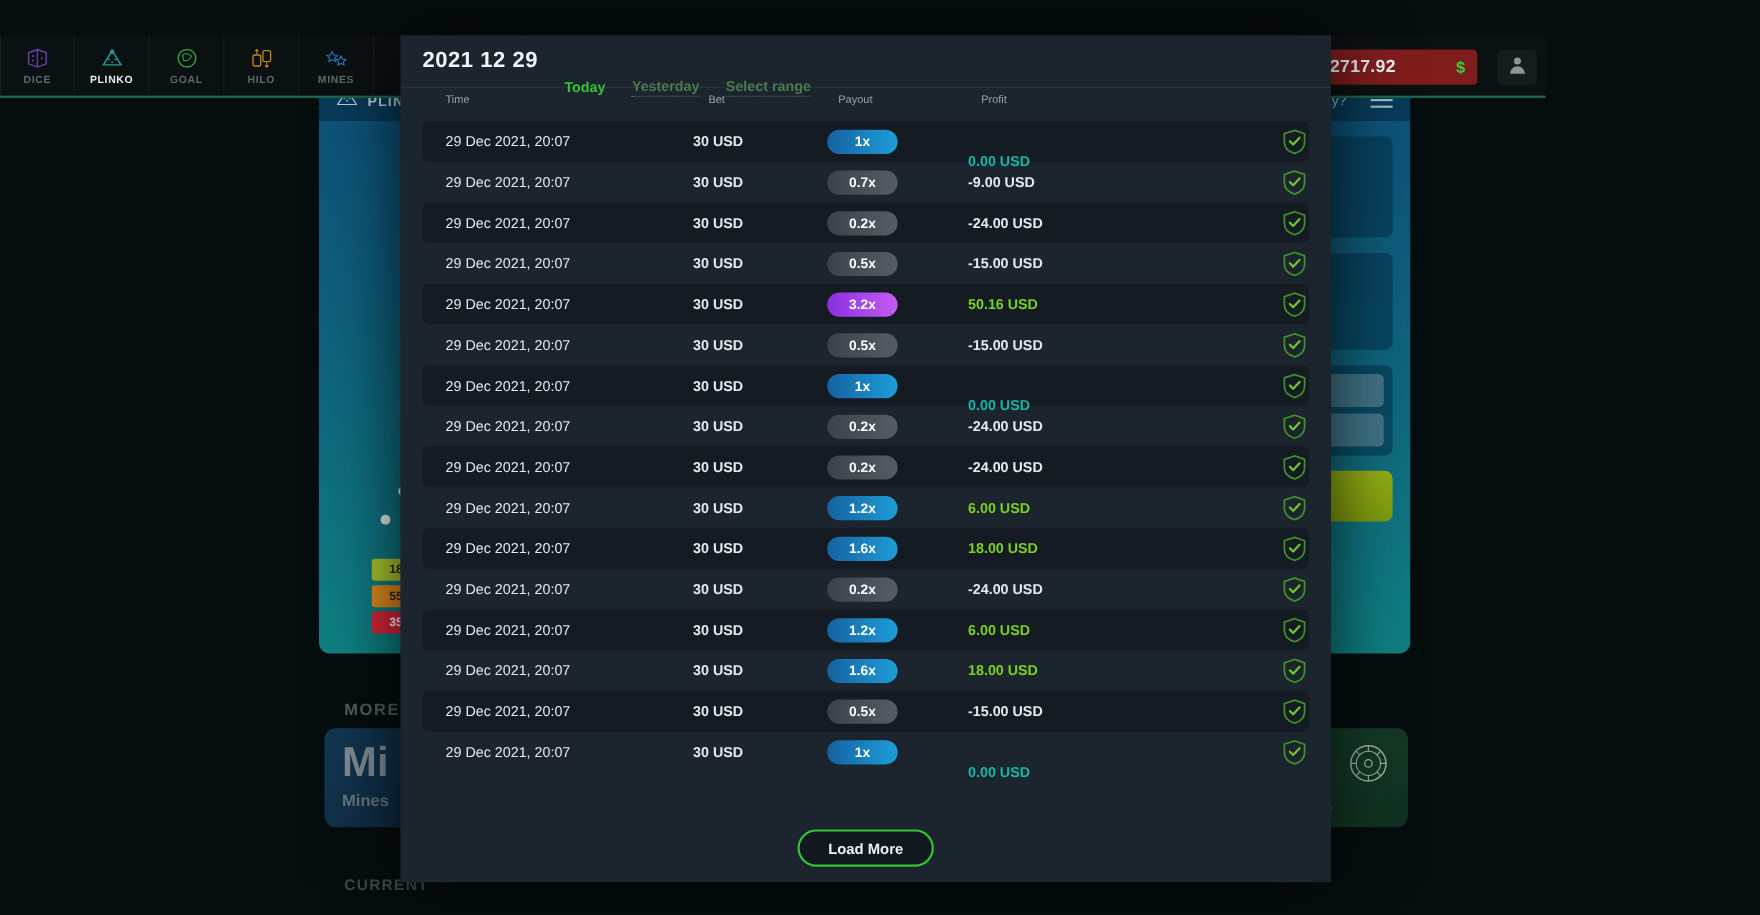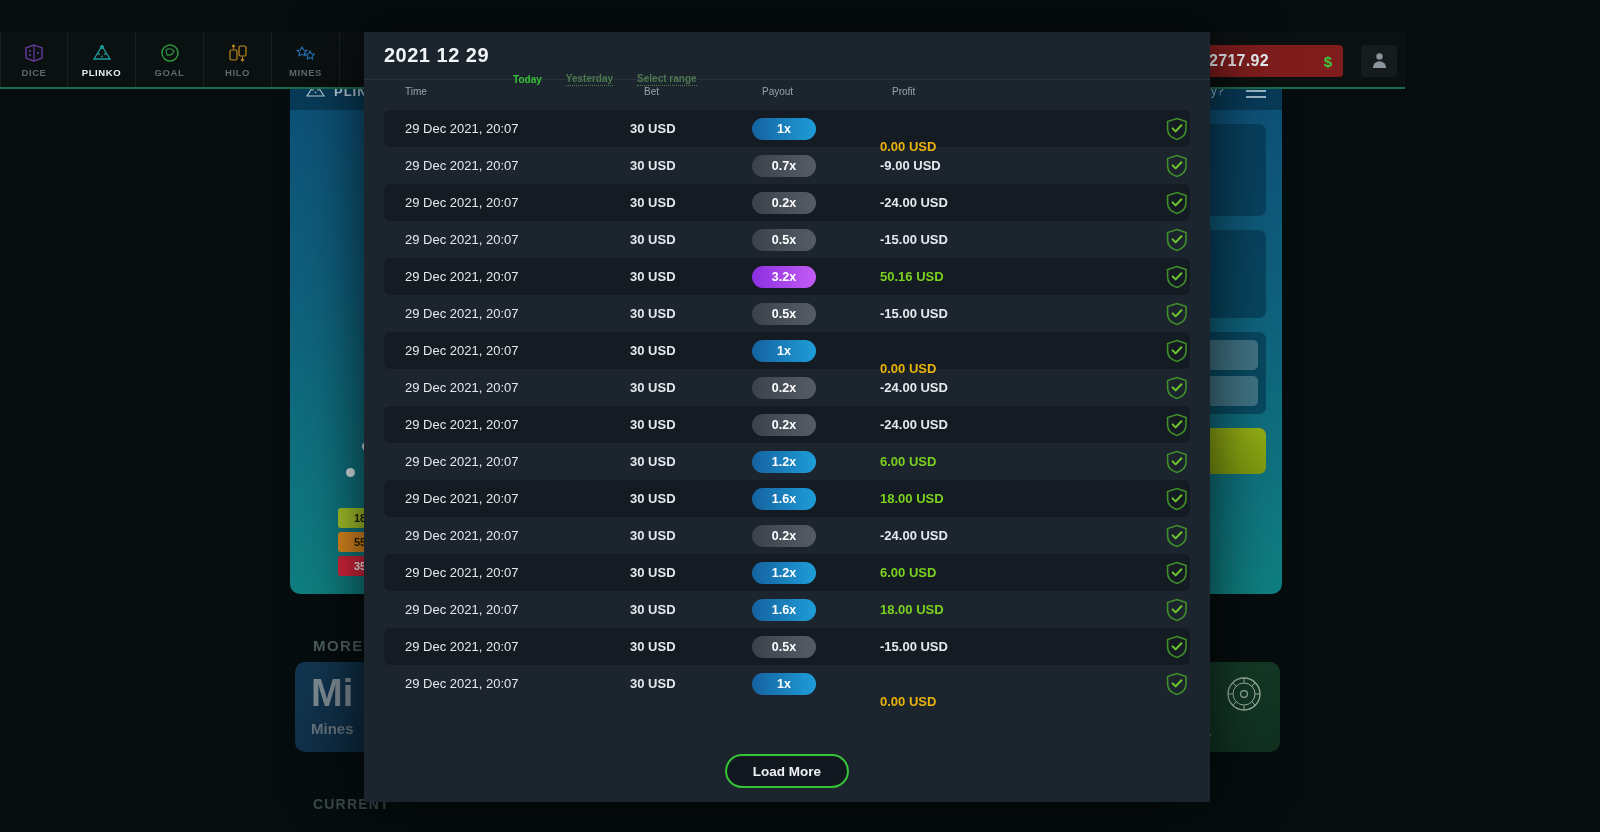--- a/index.html
+++ b/index.html
@@ -139,21 +139,21 @@
   }
 
   .filter-bar {
     height: 48px; flex: none;
     display: flex; align-items: center; gap: 24px;
     padding: 0 20px;
     border-bottom: 1px solid #28323d;
   }
   .date-val { font-size: 20px; font-weight: 700; color: #f2f5f7; letter-spacing: .5px; }
   .filter-link {
-    font-size: 10px; font-weight: 700; cursor: pointer;
+    font-size: 13px; font-weight: 700; cursor: pointer;
     color: #4d7a4f; border-bottom: 1px dotted #4d7a4f; padding-bottom: 1px; margin-top: 48px;
   }
   .filter-link.active { color: #35c435; border-bottom: none; }
 
   .tbl-head {
     flex: none; height: 30px; position: relative;
     padding: 0 20px;
   }
   .tbl-head span {
     position: absolute; top: 6px;
@@ -169,21 +169,21 @@
     position: relative; height: 37px;
     display: flex; align-items: center;
     border-radius: 6px;
   }
   .row.alt { background: #151b23; }
   .cell { position: absolute; font-size: 13px; color: #e4e9ee; }
   .cell-time { left: 21px; }
   .cell-bet  { left: 246px; font-weight: 700; }
   .cell-profit { left: 496px; font-weight: 700; }
   .cell-profit.pos { color: #7ad11f; }
-  .cell-profit.zero { color: #eab308; margin-top: 36px; }
+  .cell-profit.zero { color: #14b8a6; margin-top: 36px; }
   .cell-profit.neg { color: #e4e9ee; }
 
   .badge {
     position: absolute; left: 368px;
     width: 64px; height: 22px; border-radius: 11px;
     display: flex; align-items: center; justify-content: center;
     font-size: 12.5px; font-weight: 700; color: #ffffff;
   }
   .badge.blue   { background: linear-gradient(90deg,#1562a0,#1e9dd8); }
   .badge.gray   { background: linear-gradient(90deg,#3b424c,#545c66); }

